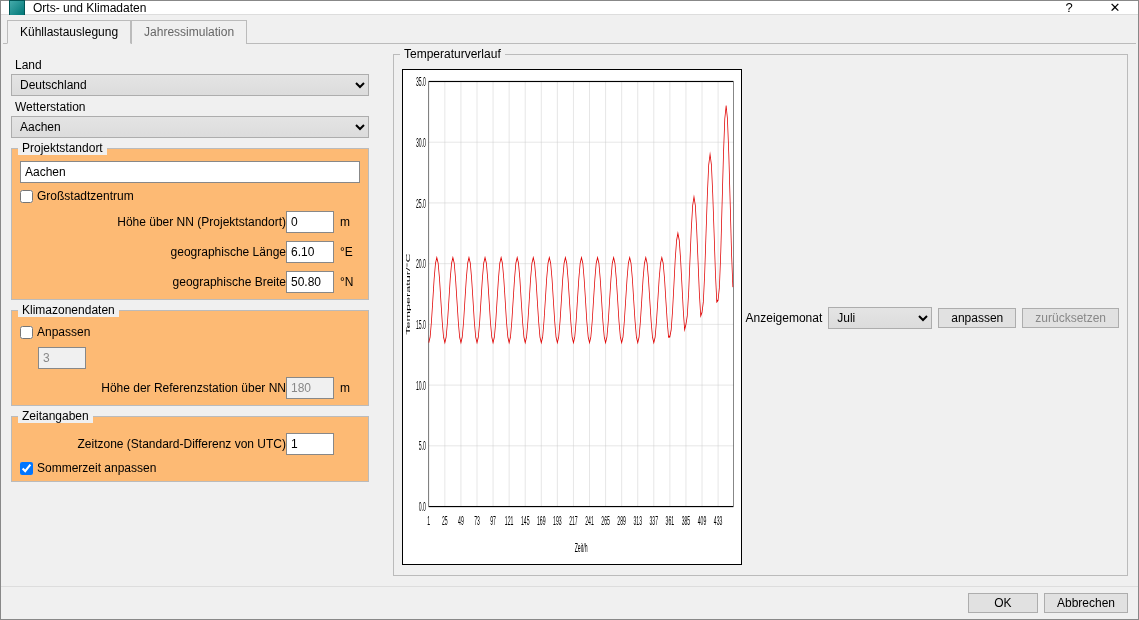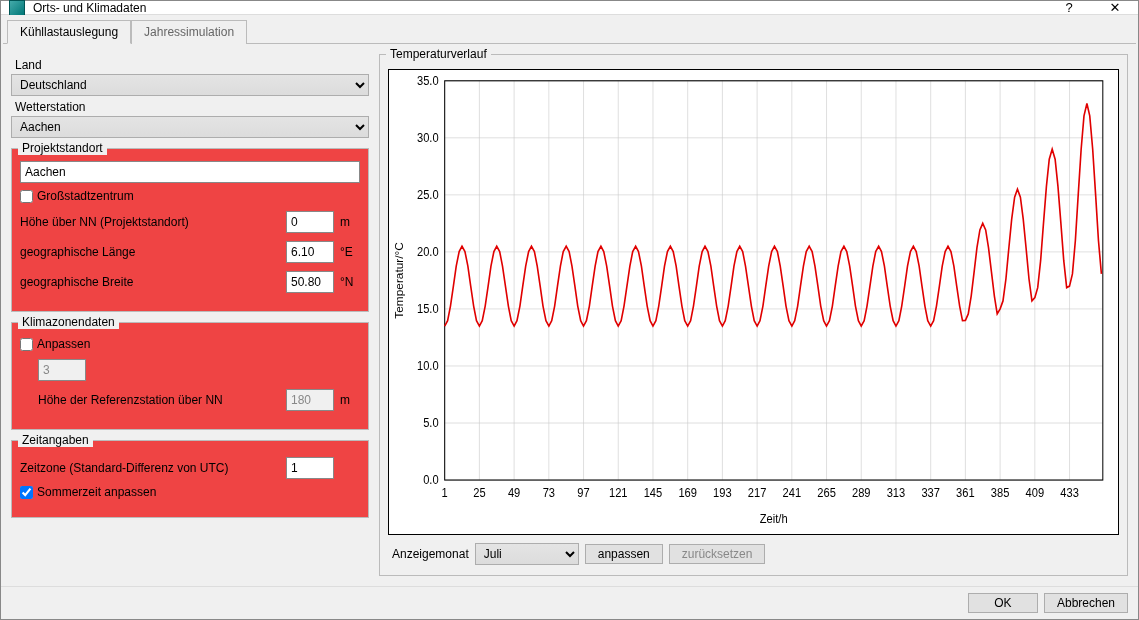--- a/index.html
+++ b/index.html
@@ -96,23 +96,23 @@
     height: 22px;
     border: 1px solid #adadad;
     background: linear-gradient(#e4e4e4, #dcdcdc);
     padding: 0 4px;
     font-family: inherit;
     font-size: 12px;
   }
   .groupbox {
     border: 1px solid #bbb;
     margin-top: 10px;
-    padding: 8px 8px 18px 8px;
+    padding: 8px 8px 6px 8px;
     position: relative;
-    background: #ef4444;
+    background: #fdba74;
   }
   .groupbox > .gb-title {
     position: absolute;
     top: -8px;
     left: 6px;
     background: #f0f0f0;
     padding: 0 4px;
   }
   .text-input {
     border: 1px solid #888;
@@ -121,37 +121,37 @@
     padding: 0 4px;
     font-family: inherit;
     font-size: 12px;
   }
   .text-input.disabled { background: #f0f0f0; color: #888; }
   .form-row {
     display: flex;
     align-items: center;
     margin-top: 8px;
   }
-  .form-row .lbl { flex: 1; }
+  .form-row .lbl { flex: 1; text-align: right; }
   .form-row .val { width: 48px; }
   .form-row .unit { width: 26px; text-align: left; padding-left: 6px; }
   .checkbox-row {
     display: flex;
     align-items: center;
     margin-top: 6px;
     gap: 4px;
   }
   .checkbox-row input { margin: 0; }
   .right-group {
     border: 1px solid #bbb;
     flex: 1;
     padding: 8px 8px 10px 8px;
     position: relative;
     display: flex;
-    flex-direction: column;
+    margin-left: 14px;
   }
   .right-group > .gb-title {
     position: absolute;
     top: -8px;
     left: 6px;
     background: #f0f0f0;
     padding: 0 4px;
   }
   .chart-area {
     flex: 1;

